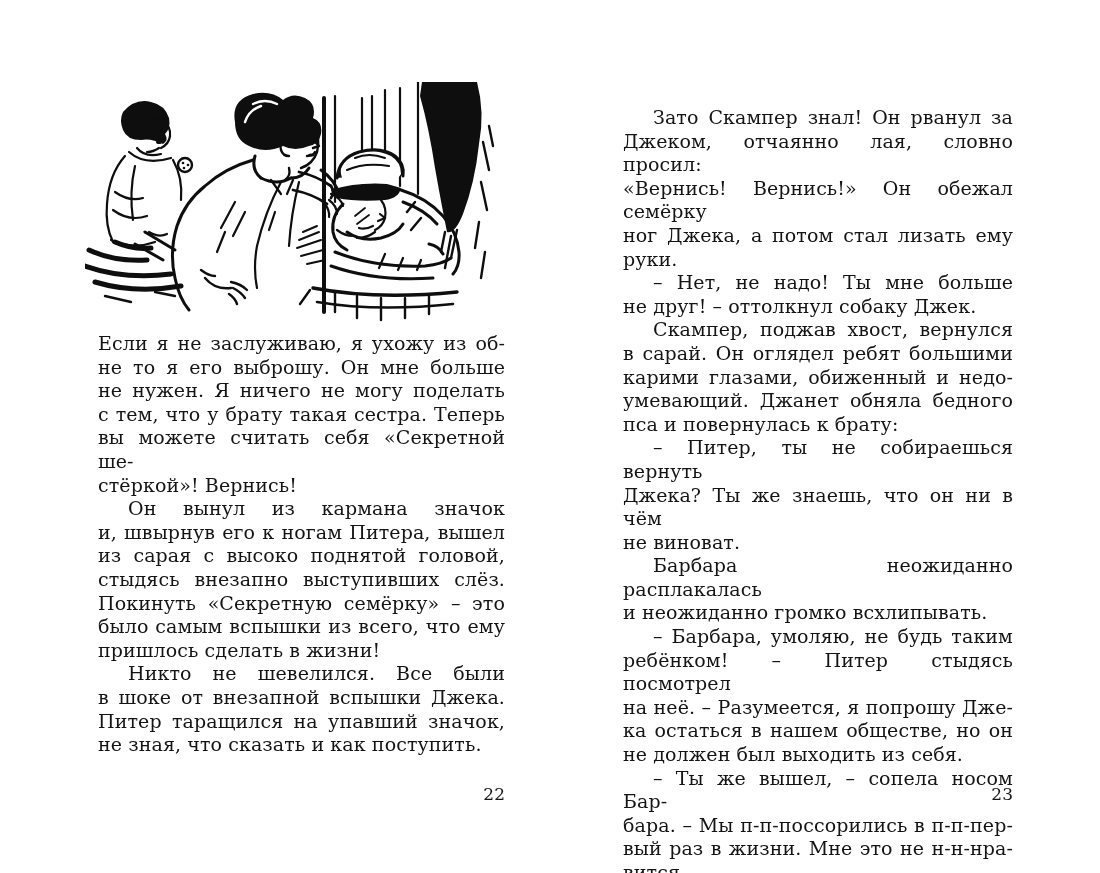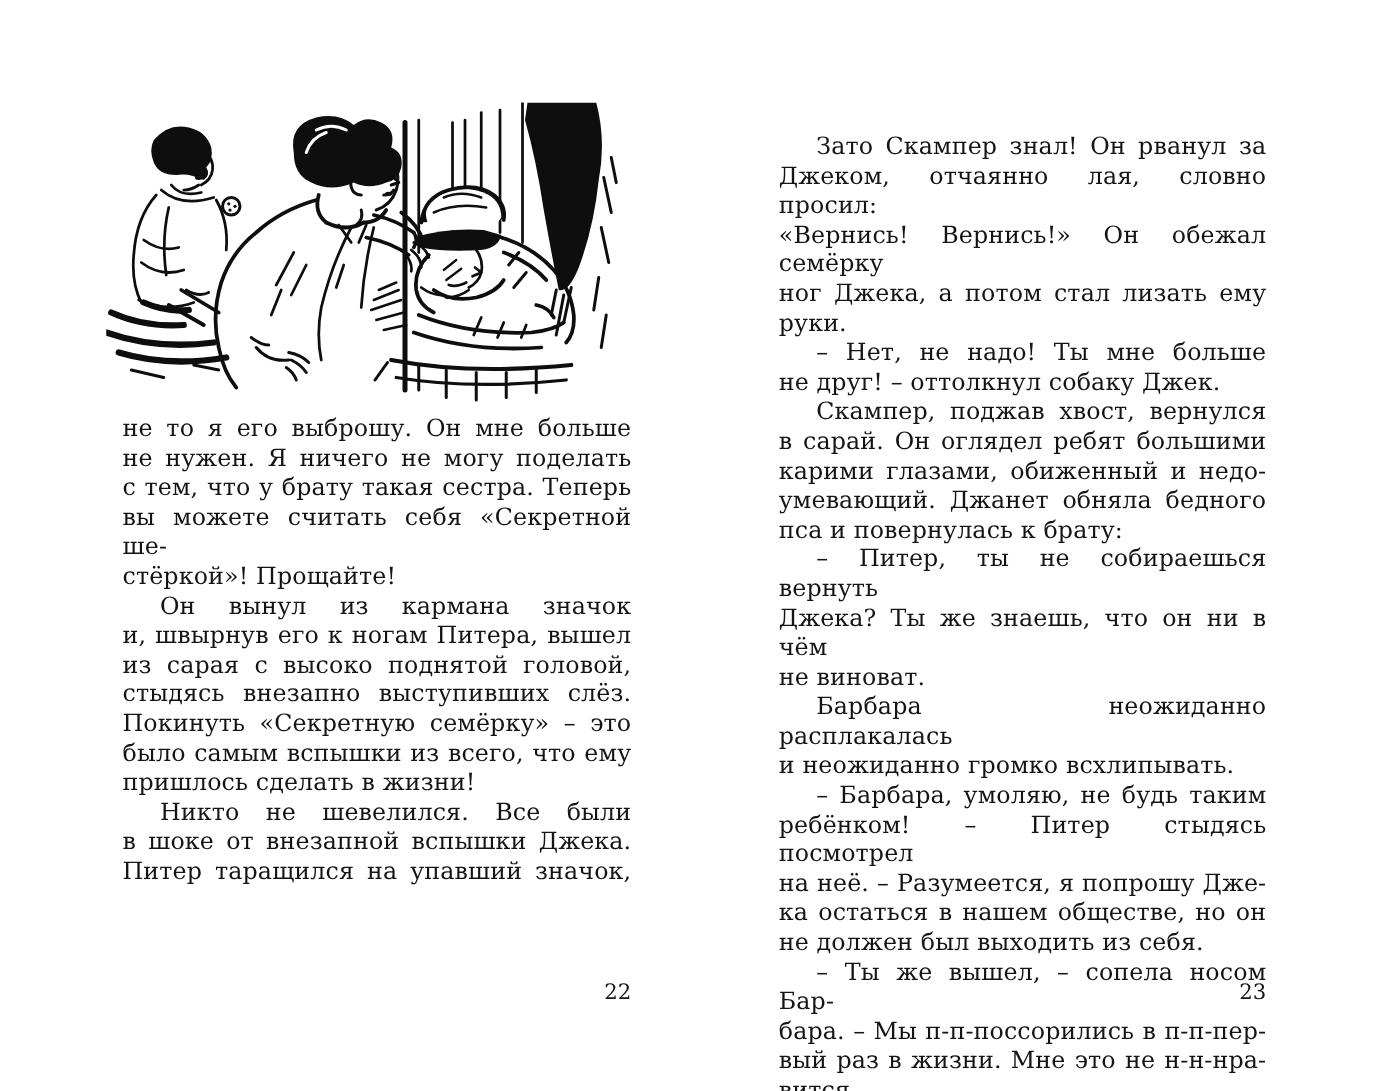--- a/index.html
+++ b/index.html
@@ -200,39 +200,41 @@
         <path d="M320 216 v20"></path>
           <path d="M344 214 v18"></path>
         <path d="M225 208 l-10 14"></path>
       </g>
     </g>
   </g>
 </svg>
 
 <div class="page-text" style="left:98px;top:332px;width:407px;">
     <div class="para">
+      <div class="line">Если я не заслуживаю, я ухожу из об-</div>
       <div class="line">не то я его выброшу. Он мне больше</div>
       <div class="line">не нужен. Я ничего не могу поделать</div>
       <div class="line">с тем, что у брату такая сестра. Теперь</div>
       <div class="line">вы можете считать себя «Секретной ше-</div>
-      <div class="line last">стёркой»! Прощайте!</div>
+      <div class="line last">стёркой»! Вернись!</div>
     </div>
     <div class="para">
       <div class="line indent">Он вынул из кармана значок</div>
       <div class="line">и, швырнув его к ногам Питера, вышел</div>
       <div class="line">из сарая с высоко поднятой головой,</div>
       <div class="line">стыдясь внезапно выступивших слёз.</div>
       <div class="line">Покинуть «Секретную семёрку» – это</div>
       <div class="line">было самым вспышки из всего, что ему</div>
       <div class="line last">пришлось сделать в жизни!</div>
     </div>
     <div class="para">
       <div class="line indent">Никто не шевелился. Все были</div>
       <div class="line">в шоке от внезапной вспышки Джека.</div>
       <div class="line">Питер таращился на упавший значок,</div>
+      <div class="line last">не зная, что сказать и как поступить.</div>
     </div>
   </div>
 
 <div class="page-number" style="left:98px;top:784px;width:407px;">22</div>
 
 <div class="page-text" style="left:623px;top:95px;width:390px;margin-top:11px;">
     <div class="para">
       <div class="line indent">Зато Скампер знал! Он рванул за</div>
       <div class="line">Джеком, отчаянно лая, словно просил:</div>
       <div class="line">«Вернись! Вернись!» Он обежал семёрку</div>

